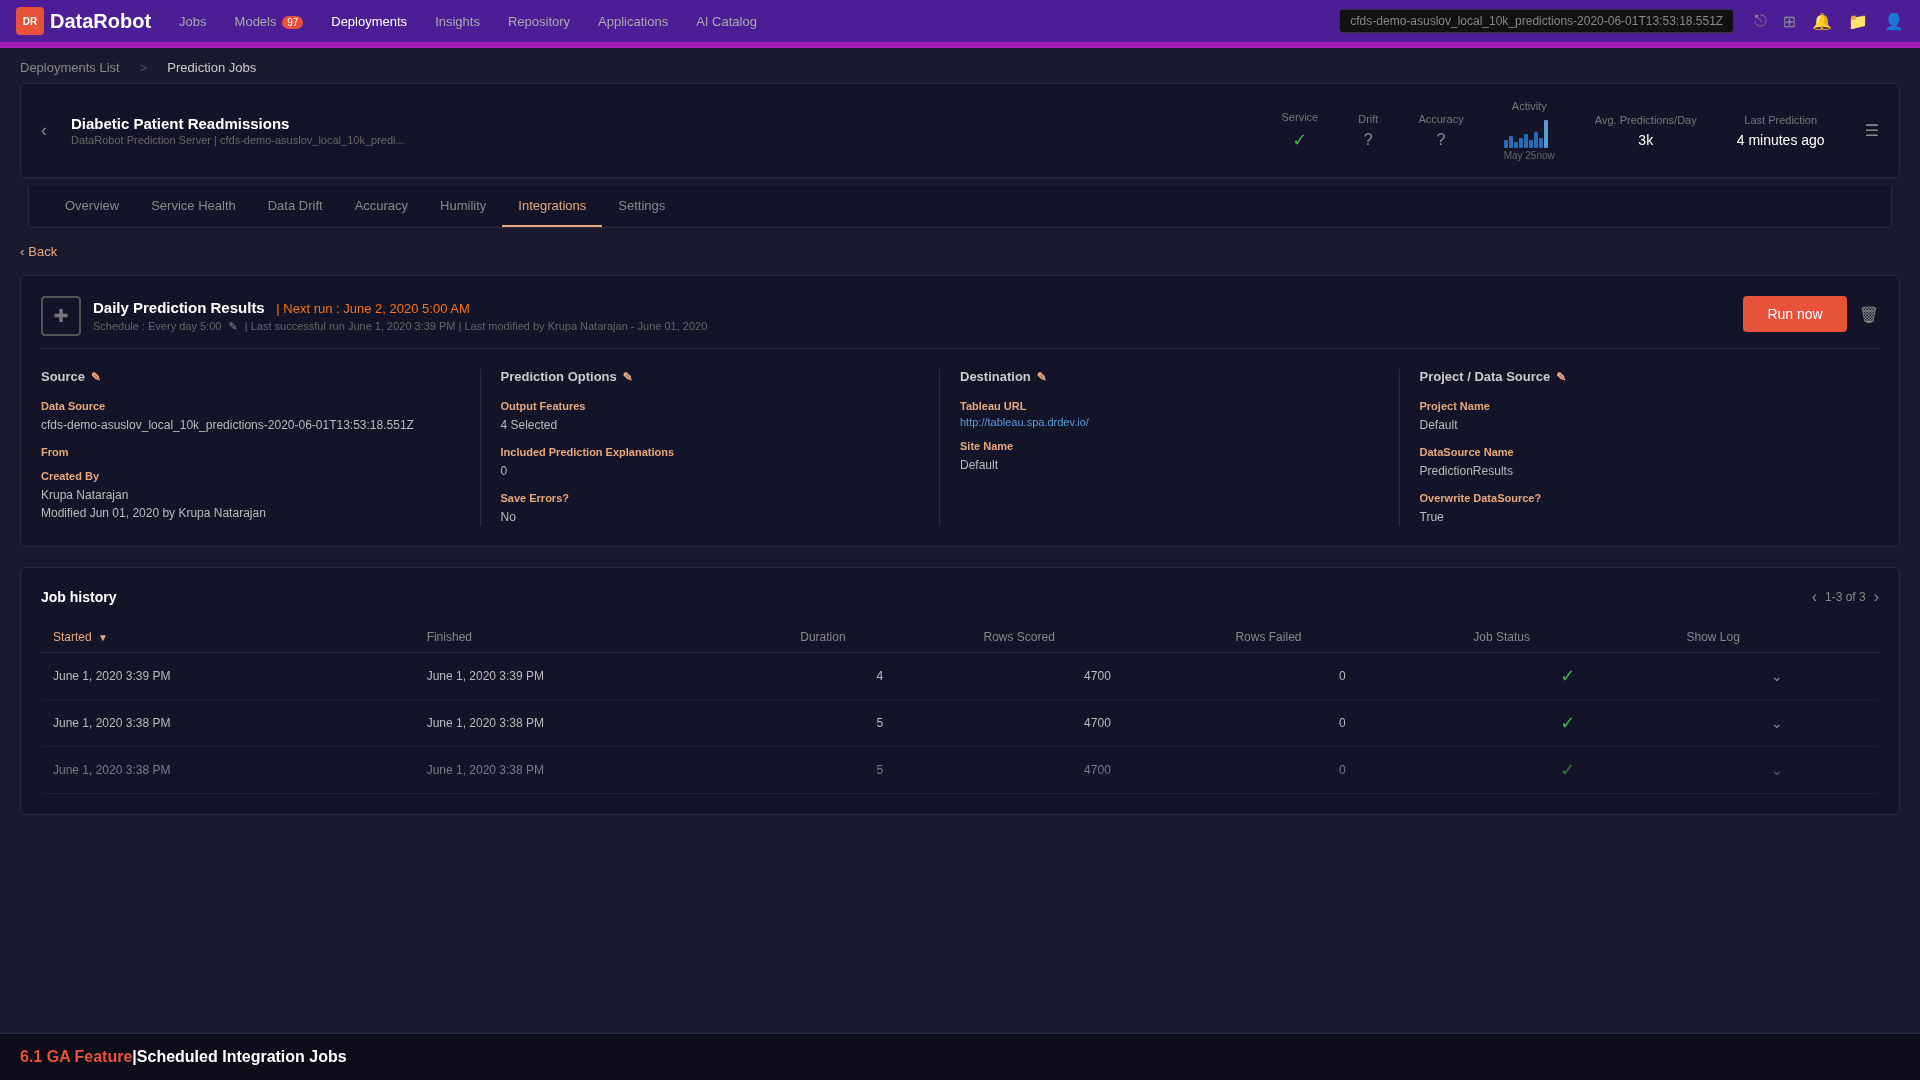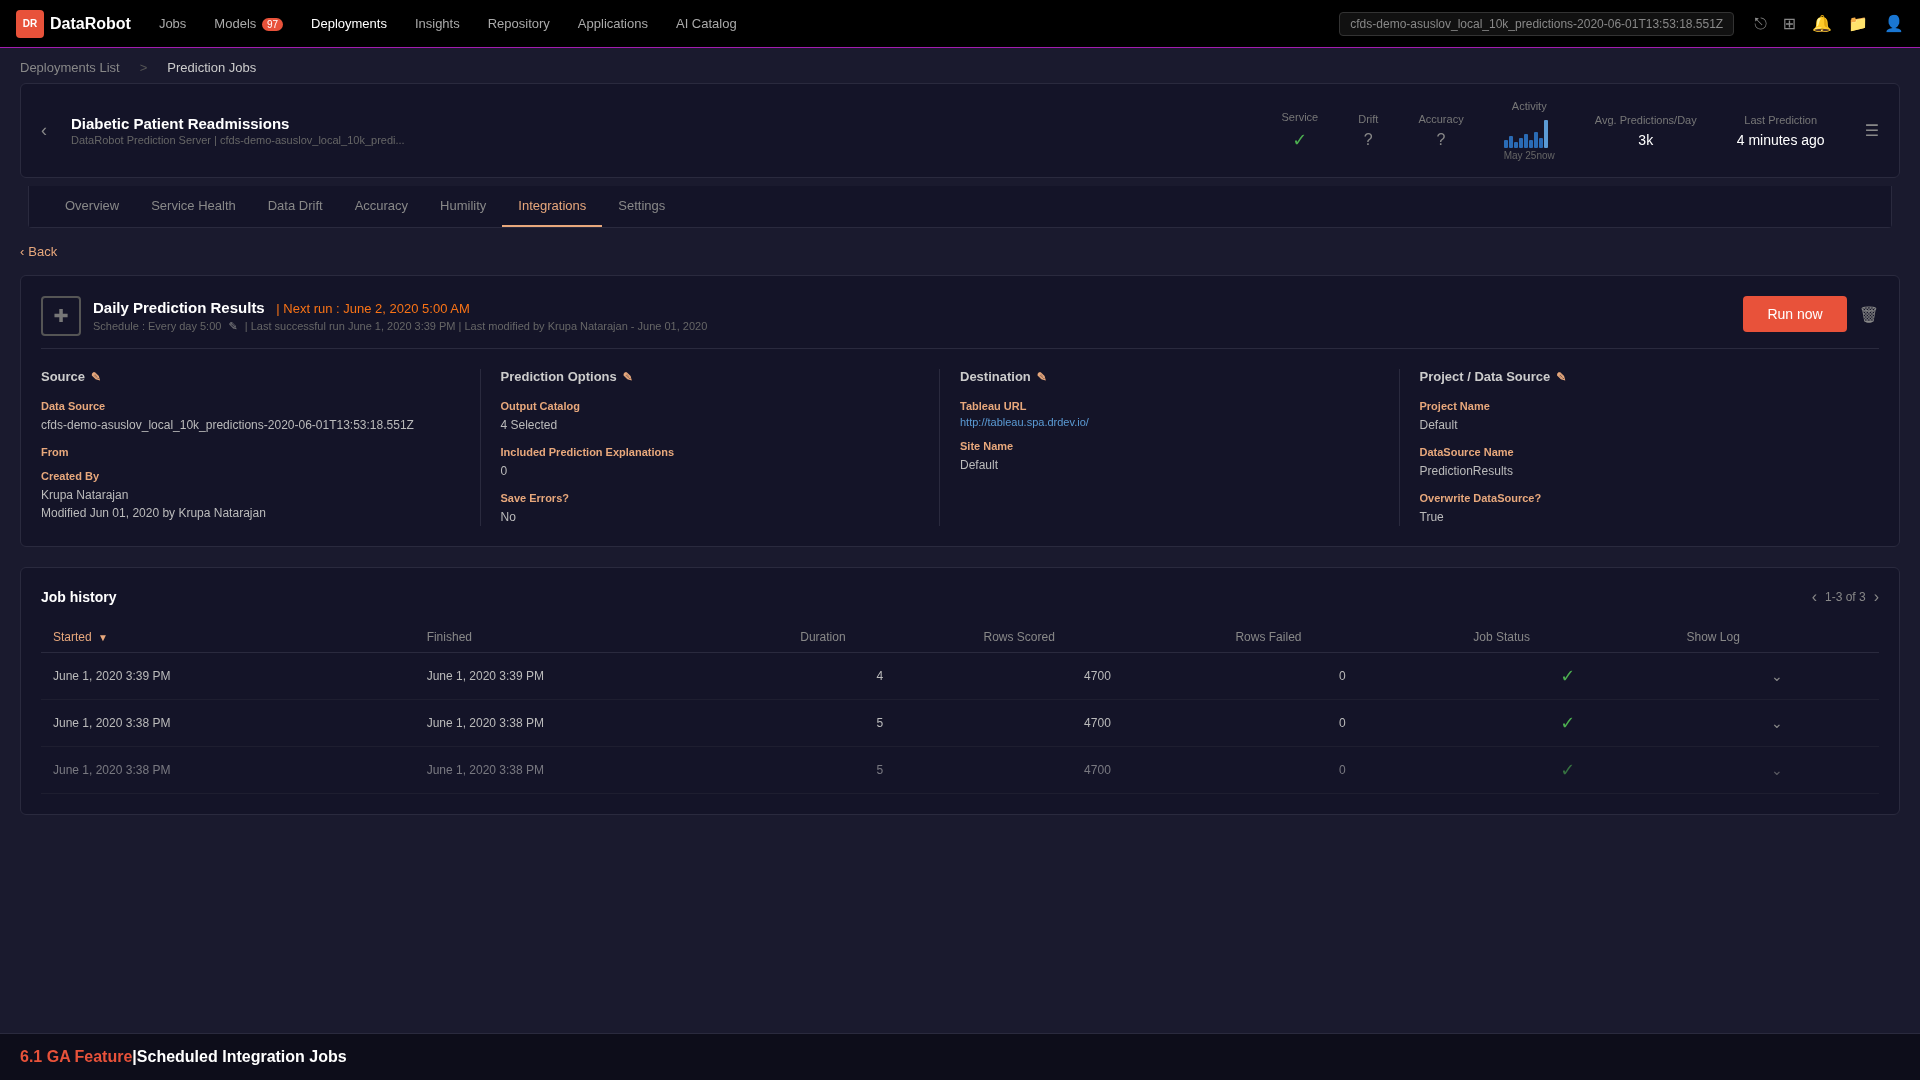--- a/index.html
+++ b/index.html
@@ -1,35 +1,35 @@
 <!DOCTYPE html>
 <html><head>
   <meta charset="utf-8">
   <style>
     * { box-sizing: border-box; margin: 0; padding: 0; }
     body { background: #1a1a2e; color: #ccc; font-family: -apple-system, BlinkMacSystemFont, 'Segoe UI', sans-serif; font-size: 13px; min-height: 1080px; }
 
     
     .topnav {
-      background: #000000;
+      background: #4c1d95;
       height: 48px;
       display: flex;
       align-items: center;
       padding: 0 16px;
-      border-bottom: 1px solid #a21caf;
+      border-bottom: 6px solid #a21caf;
       gap: 4px;
     }
     .logo {
       display: flex; align-items: center; gap: 6px; margin-right: 12px;
     }
     .logo-icon {
       width: 28px; height: 28px; background: #e8523a; border-radius: 4px;
       display: flex; align-items: center; justify-content: center; font-size: 10px; font-weight: bold; color: white;
     }
-    .logo-text { color: white; font-size: 16px; font-weight: 600; }
+    .logo-text { color: white; font-size: 20px; font-weight: 600; }
     .nav-item {
       color: #aaa; padding: 4px 12px; cursor: pointer; border-radius: 4px; font-size: 13px;
     }
     .nav-item.active { color: white; }
     .nav-badge {
       background: #e8523a; color: white; border-radius: 10px; font-size: 10px; padding: 1px 5px; margin-left: 2px;
     }
     .nav-spacer { flex: 1; }
     .nav-breadcrumb-path {
       color: #888; font-size: 12px; border: 1px solid #333; border-radius: 4px; padding: 4px 10px; background: #111;
@@ -308,21 +308,21 @@
         <div class="field-label">Created By</div>
         <div class="field-value">Krupa Natarajan</div>
         <div class="field-value">Modified Jun 01, 2020 by Krupa Natarajan</div>
       </div>
 
       <div class="job-section">
         <div class="section-title">
           <span>Prediction Options</span>
           <span class="section-edit">✎</span>
         </div>
-        <div class="field-label">Output Catalog</div>
+        <div class="field-label">Output Features</div>
         <div class="field-value">4 Selected</div>
         <div class="field-label">Included Prediction Explanations</div>
         <div class="field-value">0</div>
         <div class="field-label">Save Errors?</div>
         <div class="field-value">No</div>
       </div>
 
       <div class="job-section">
         <div class="section-title">
           <span>Destination</span>

